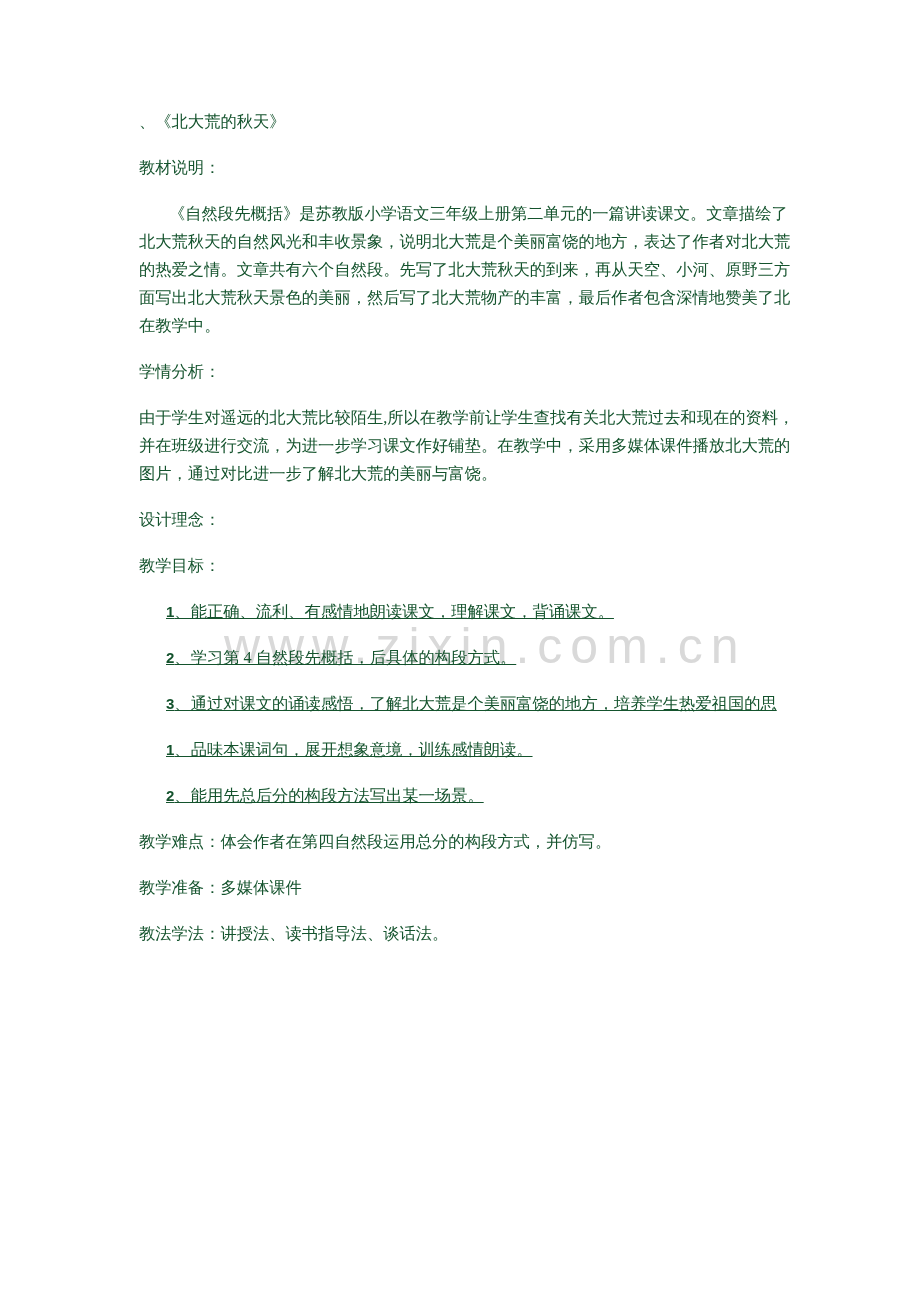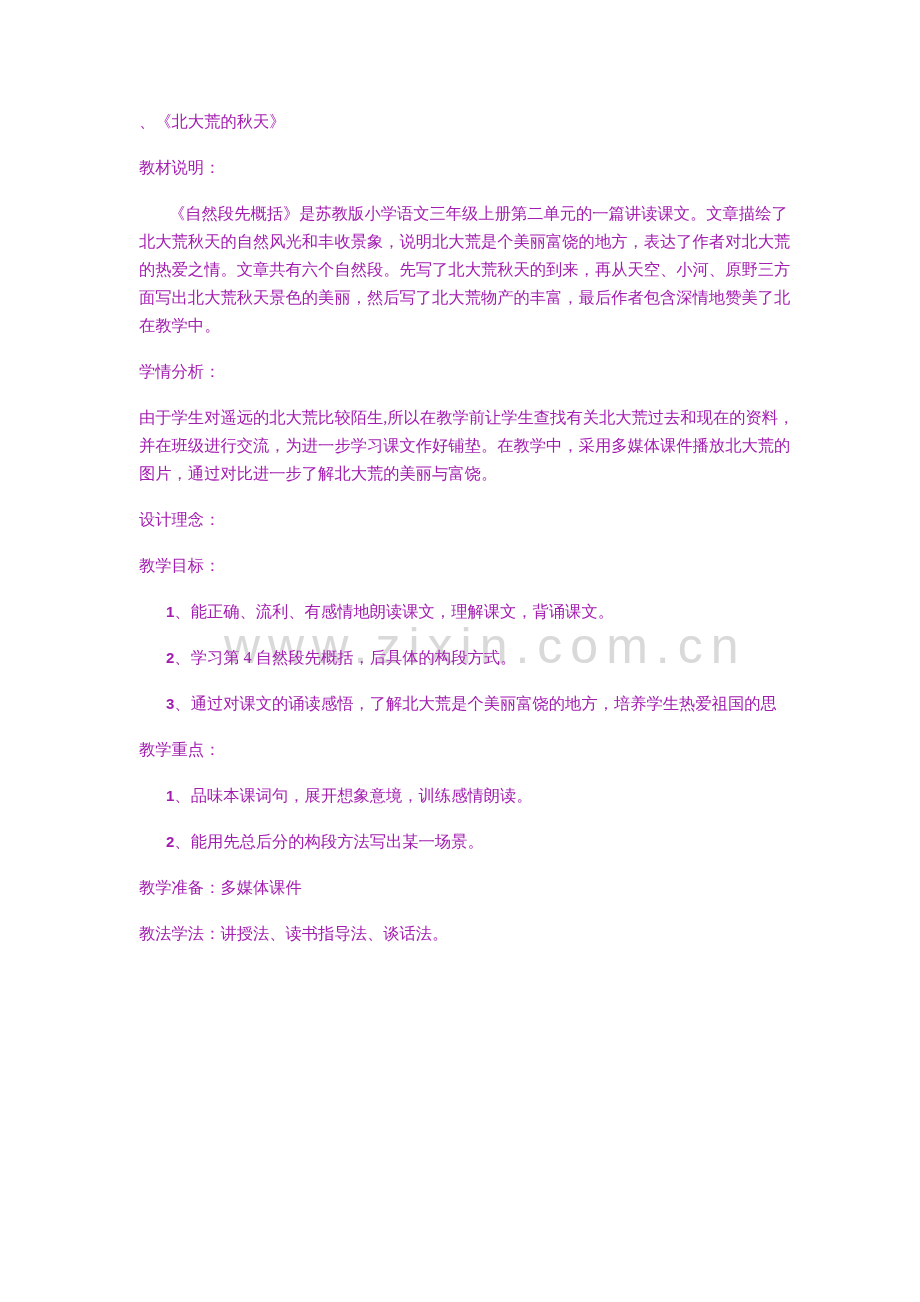--- a/index.html
+++ b/index.html
@@ -25,25 +25,25 @@
     position:absolute;
     left:139px;top:108px;
     width:700px;
     z-index:1;
   }
   .block{margin:0 0 18px 0;}
   .line{
     margin:0;
     font-size:16.3px;
     line-height:28px;
-    color:#a21caf;
+    color:#14532d;
     white-space:nowrap;
   }
   .indent{padding-left:30px;}
-  .item-indent{padding-left:27px;}
+  .item-indent{padding-left:27px;text-decoration:underline;}
   .num{
     font-family:"Liberation Sans","DejaVu Sans",sans-serif;
     font-weight:bold;
     font-size:15px;
   }
 </style>
 </head>
 <body>
 
 <div class="watermark">www.zixin.com.cn</div>
@@ -93,32 +93,32 @@
   </div>
 
   <div class="block">
     <p class="line item-indent"><span class="num">2</span><span>、学习第 4 自然段先概括，后具体的构段方式。</span></p>
   </div>
 
   <div class="block">
     <p class="line item-indent"><span class="num">3</span><span>、通过对课文的诵读感悟，了解北大荒是个美丽富饶的地方，培养学生热爱祖国的思</span></p>
   </div>
 
-  <div class="block">
-    <p class="line">教学重点：</p>
-  </div>
 
   <div class="block">
     <p class="line item-indent"><span class="num">1</span><span>、品味本课词句，展开想象意境，训练感情朗读。</span></p>
   </div>
 
   <div class="block">
     <p class="line item-indent"><span class="num">2</span><span>、能用先总后分的构段方法写出某一场景。</span></p>
   </div>
 
+  <div class="block">
+    <p class="line">教学难点：体会作者在第四自然段运用总分的构段方式，并仿写。</p>
+  </div>
 
   <div class="block">
     <p class="line">教学准备：多媒体课件</p>
   </div>
 
   <div class="block">
     <p class="line">教法学法：讲授法、读书指导法、谈话法。</p>
   </div>
 
 </div>

